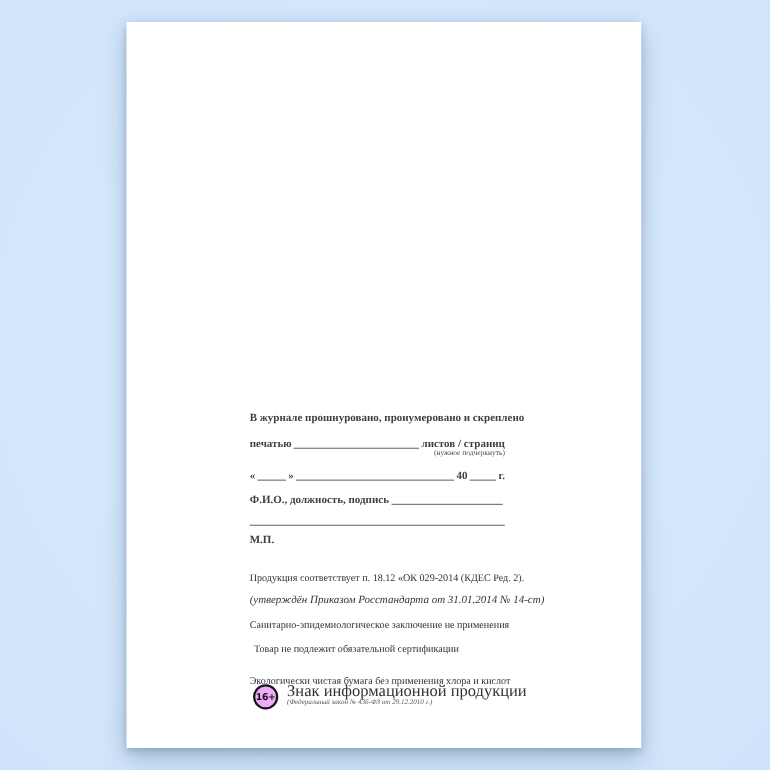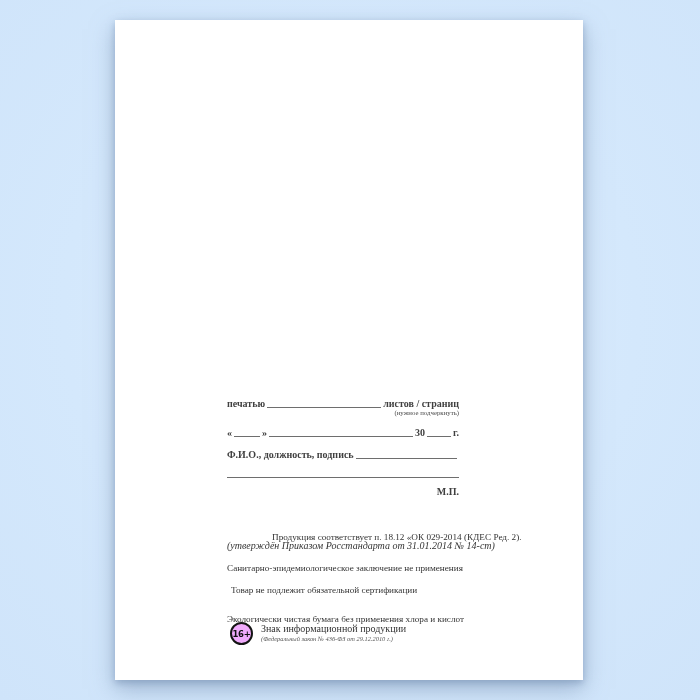--- a/index.html
+++ b/index.html
@@ -20,72 +20,73 @@
     position:absolute;left:112px;top:355px;width:232px;height:130px;
     font-weight:bold;color:#3f3f3f;font-size:10px;line-height:12px;
   }
   .form-row{position:absolute;left:0;width:100%;display:flex;align-items:flex-end;white-space:nowrap;}
   .r1{top:0;}
   .r2{top:23px;}
   .r3{top:34px;display:block;text-align:right;font-weight:normal;font-size:6.8px;color:#4a4a4a;line-height:8px;}
   .r4{top:52px;}
   .r5{top:74px;}
   .r6{top:101px;height:1px;border-bottom:1px solid #6e6e6e;}
-  .r7{top:111px;display:block;text-align:right;}
+  .r7{top:111px;display:block;text-align:left;}
   .bl{border-bottom:1px solid #6e6e6e;height:1px;align-self:flex-end;margin:0 2px 2px 2px;}
   .grow{flex:1 1 auto;}
   .w28{flex:0 0 26px;}
   .w26{flex:0 0 24px;}
   
   .info-block{
     position:absolute;left:112px;top:500px;width:260px;height:135px;
     color:#333333;font-size:9.2px;font-weight:normal;
   }
   .info-row{position:absolute;left:0;white-space:nowrap;line-height:10px;}
-  .i1{top:12px;margin-left:45px;}
+  .i1{top:0;}
   .i2{top:11px;font-size:8.4px;}
   .i3{top:21px;font-size:10px;font-style:italic;}
   .i4{top:43px;}
   .i5{top:65px;left:4px;}
   .i6{top:94px;}
   .i7{top:102px;display:flex;align-items:flex-start;}
   .age-badge{
     flex:0 0 auto;width:23px;height:23px;margin-left:3px;box-sizing:border-box;
     border:2.2px solid #141414;border-radius:50%;
     display:flex;align-items:center;justify-content:center;
     font-family:"DejaVu Sans", sans-serif;font-weight:bold;font-size:8.5px;
     letter-spacing:-0.3px;color:#111;background:#f0abfc;
   }
   .age-text{margin-left:8px;padding-top:2px;}
-  .age-label{font-size:10px;line-height:10px;text-align:right;}
+  .age-label{font-size:15px;line-height:10px;text-align:right;}
   .age-law{font-size:6.4px;font-style:italic;color:#555;line-height:8px;margin-top:1px;}
 </style>
 </head>
 <body>
 
 <div class="stage">
   <div class="page">
 
     <div class="form-block">
 
+      <div class="form-row r1">В журнале прошнуровано, пронумеровано и скреплено</div>
 
       <div class="form-row r2">
         <span>печатью</span>
         <span class="bl grow"></span>
         <span>листов / страниц</span>
       </div>
 
       <div class="form-row r3">(нужное подчеркнуть)</div>
 
       <div class="form-row r4">
         <span>«</span>
         <span class="bl w28"></span>
         <span>»</span>
         <span class="bl grow"></span>
-        <span>30</span>
+        <span>40</span>
         <span class="bl w26"></span>
         <span>г.</span>
       </div>
 
       <div class="form-row r5">
         <span>Ф.И.О., должность, подпись</span>
         <span class="bl grow"></span>
       </div>
 
       <div class="form-row r6"></div>

